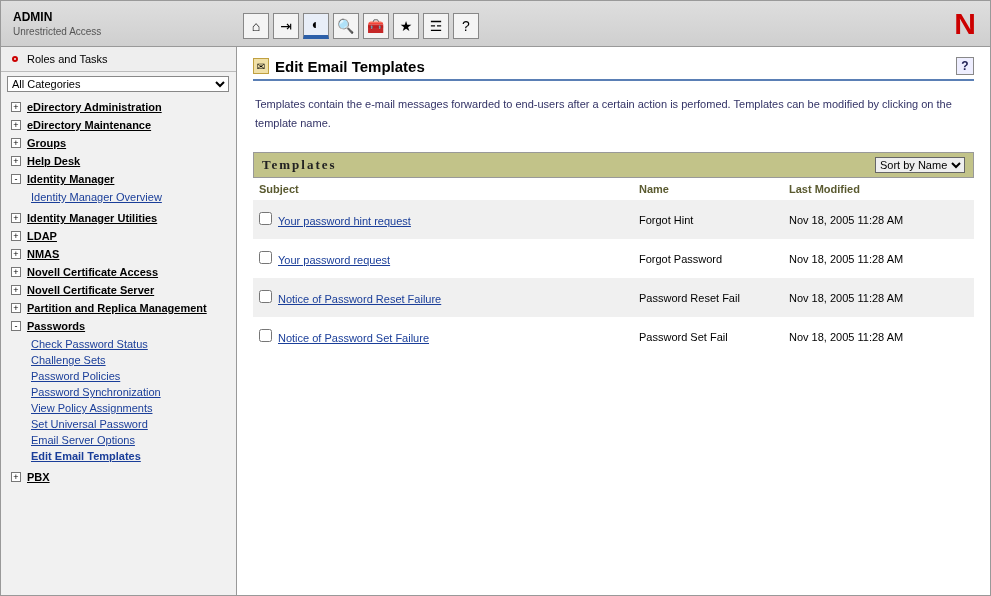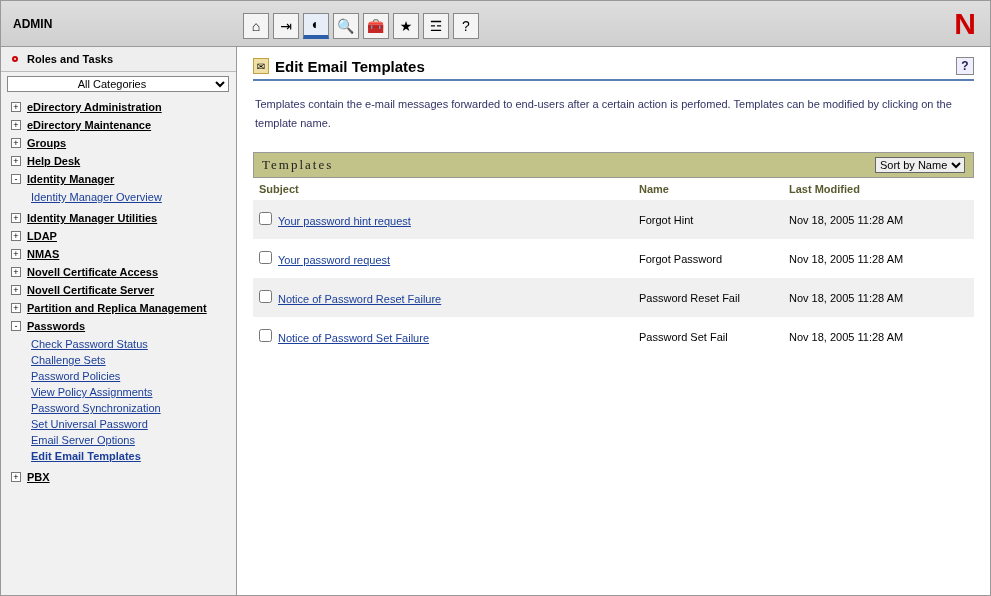--- a/index.html
+++ b/index.html
@@ -10,53 +10,54 @@
   .hdr-sub{color:#555;font-size:10px;margin-top:2px;}
   .toolbar{display:flex;align-items:center;padding-top:4px;}
   .tbtn{width:26px;height:26px;border:1px solid #888;background:#f4f4f4;margin-right:4px;display:flex;align-items:center;justify-content:center;font-size:14px;cursor:pointer;}
   .tbtn.active{border-bottom:4px solid #2b5fa9;background:#e8eef8;}
   .logo{margin-left:auto;margin-right:14px;font-size:30px;font-weight:bold;color:#c00;font-family:Arial,sans-serif;}
   .body{display:flex;height:550px;}
   .sidebar{width:236px;border-right:1px solid #999;background:#f1f1f1;overflow-y:scroll;height:100%;}
   .sec-hdr{display:flex;align-items:center;padding:4px 6px;border-bottom:1px solid #bbb;background:#eee;}
   .sec-ic{width:16px;height:16px;display:inline-flex;align-items:center;justify-content:center;margin-right:4px;}
   .sec-ic span{display:inline-block;width:6px;height:6px;border:2px solid #c00;border-radius:50%;}
-  .sec-title{font-weight:bold;}
-  .catsel{width:222px;margin:4px 6px;font-size:11px;border:1px solid #888;background:#fff;text-align:center;}
+  .sec-title{font-weight:normal;}
+  .catsel{width:222px;margin:4px 6px;font-size:11px;border:1px solid #888;background:#fff;}
   .tree{padding:2px 0;}
   .node{padding:3px 4px 3px 10px;display:flex;align-items:center;}
   .plus{width:10px;height:10px;border:1px solid #777;font-size:9px;line-height:8px;text-align:center;margin-right:6px;cursor:pointer;background:#fff;user-select:none;}
   .node>a.cat{color:#000;font-weight:bold;text-decoration:underline;}
   .subs{padding:1px 0 4px 30px;}
   .subs a{display:block;color:#1a3e99;text-decoration:underline;padding:2px 0;}
   .subs a.sel{font-weight:bold;}
   .main{flex:1;padding:10px 16px;overflow:auto;}
   .page-hdr{display:flex;align-items:center;border-bottom:2px solid #5a7fb5;padding-bottom:4px;}
   .page-ic{width:16px;height:16px;margin-right:6px;display:inline-flex;align-items:center;justify-content:center;background:#f0e0a8;border:1px solid #c0a040;font-size:10px;}
   .page-title{font-size:15px;font-weight:bold;}
   .help-ic{margin-left:auto;width:18px;height:18px;border:1px solid #888;background:#eef;font-size:12px;font-weight:bold;color:#225;display:flex;align-items:center;justify-content:center;cursor:pointer;}
   .intro{color:#336;font-size:11px;padding:14px 2px 20px;line-height:1.7;}
   .panel-hdr{display:flex;align-items:center;background:#c2c389;padding:4px 8px;border:1px solid #999;}
-  .panel-title{font-family:Georgia,serif;font-weight:normal;font-size:13px;letter-spacing:2px;color:#222;}
+  .panel-title{font-family:Georgia,serif;font-weight:bold;font-size:13px;letter-spacing:2px;color:#222;}
   .sortsel{margin-left:auto;font-size:11px;border:1px solid #666;}
   table.tmpl{width:100%;border-collapse:collapse;}
   table.tmpl th{text-align:left;font-weight:bold;color:#5a5a30;padding:5px 6px;font-size:11px;}
   table.tmpl td{padding:12px 6px;font-size:11px;}
   table.tmpl tbody tr:nth-child(odd){background:#f0f0f0;}
   .cb{margin-right:6px;}
   .subj{color:#1a3e99;text-decoration:underline;}
   table.tmpl th:nth-child(1),table.tmpl td:nth-child(1){width:380px;}
   table.tmpl th:nth-child(2),table.tmpl td:nth-child(2){width:150px;margin-left:42px;}
 </style>
 </head>
 <body>
 
 <div class="hdr">
   <div class="hdr-left">
     <div class="hdr-title">ADMIN</div>
+    <div class="hdr-sub">Unrestricted Access</div>
   </div>
   <div class="toolbar" id="toolbar">
       <div class="tbtn">⌂</div>
       <div class="tbtn">⇥</div>
       <div class="tbtn active">◐</div>
       <div class="tbtn">🔍</div>
       <div class="tbtn">🧰</div>
       <div class="tbtn">★</div>
       <div class="tbtn">☲</div>
       <div class="tbtn">?</div>
@@ -124,22 +125,22 @@
           <a href="#" class="cat">Partition and Replica Management</a>
         </div>
         <div class="node">
           <span class="plus">-</span>
           <a href="#" class="cat">Passwords</a>
         </div>
         <div class="subs">
           <a href="#">Check Password Status</a>
           <a href="#">Challenge Sets</a>
           <a href="#">Password Policies</a>
+          <a href="#">Password Synchronization</a>
           <a href="#">View Policy Assignments</a>
-          <a href="#">Password Synchronization</a>
           <a href="#">Set Universal Password</a>
           <a href="#">Email Server Options</a>
           <a href="#" class="sel">Edit Email Templates</a>
         </div>
         <div class="node">
           <span class="plus">+</span>
           <a href="#" class="cat">PBX</a>
         </div>
       </div>
   </div>

